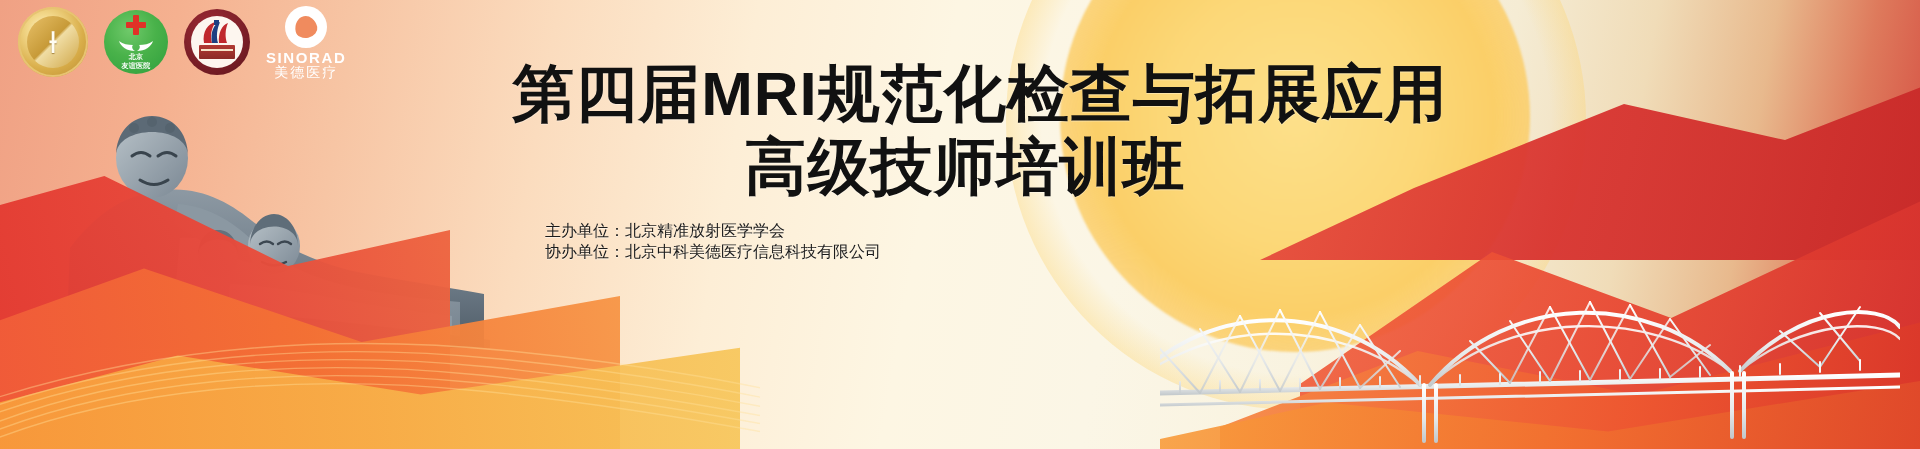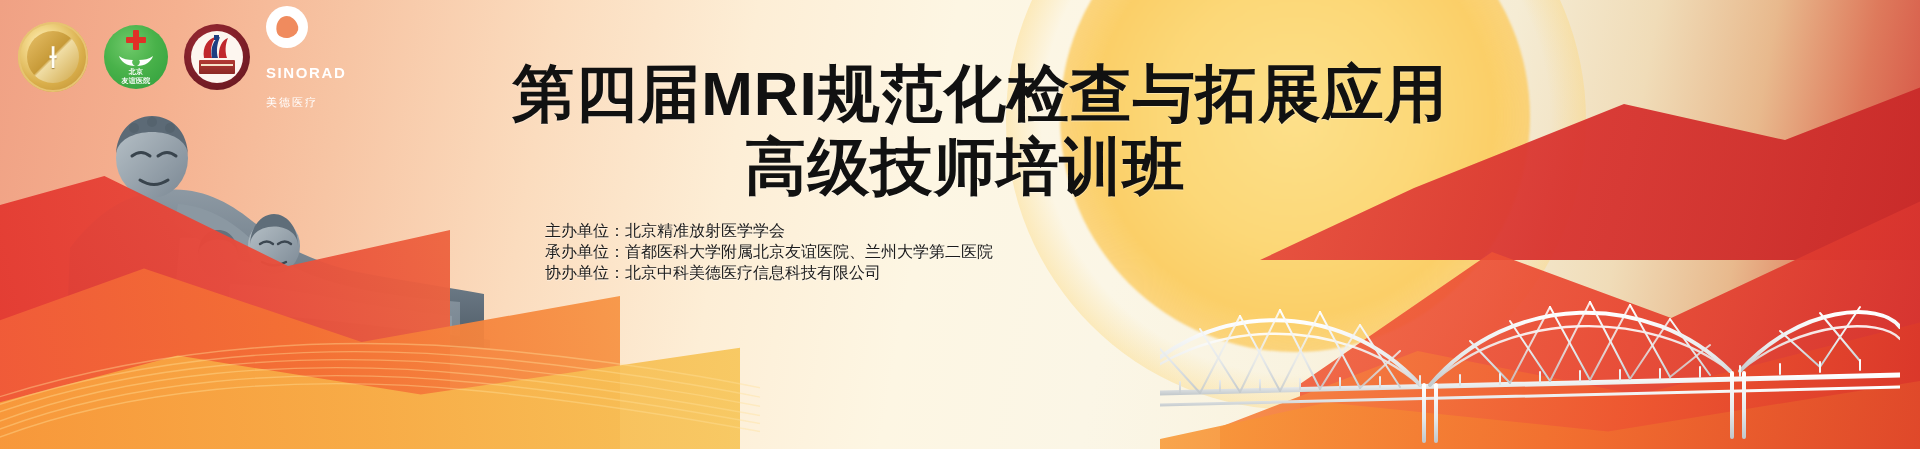--- a/index.html
+++ b/index.html
@@ -97,27 +97,27 @@
   .logo3{width:66px;height:66px;border-radius:50%;
     background:radial-gradient(circle at 40% 30%,#9e2a34 0%,#7d1f28 55%,#5e151c 100%);
     display:flex;align-items:center;justify-content:center;}
   .logo3 .in{width:52px;height:52px;border-radius:50%;background:#fdf6ef;
     display:flex;flex-direction:column;align-items:center;justify-content:flex-start;padding-top:4px;box-sizing:border-box;}
   .logo3 .swoosh{width:34px;height:24px;}
   .logo3 .gate{width:36px;height:14px;background:linear-gradient(#b23a33,#8c2a26);
     border-radius:1px;margin-top:1px;position:relative;}
   .logo3 .gate:after{content:"";position:absolute;left:2px;right:2px;top:4px;height:2px;background:#f6e3c8;}
 
-  .logo4{display:flex;flex-direction:column;gap:17px;}
+  .logo4{display:flex;flex-direction:column;align-items:center;gap:2px;}
   .logo4 .eye{width:42px;height:42px;border-radius:50%;background:#fff;
     display:flex;align-items:center;justify-content:center;}
   .logo4 .eye .lens{width:22px;height:22px;border-radius:50% 50% 50% 50%/60% 60% 40% 40%;
     background:#f08b5e;transform:rotate(-12deg);}
   .logo4 .nm{color:#fff;font-size:15px;font-weight:bold;letter-spacing:1.6px;line-height:15px;}
-  .logo4 .cn{color:#fff;font-size:11px;letter-spacing:2px;line-height:10px;}
+  .logo4 .cn{color:#fff;font-size:14px;letter-spacing:2px;line-height:10px;}
 
   
   .title-block{position:absolute;left:0;right:0;top:58px;text-align:center;z-index:11;}
   .title1,.title2{
     color:#111;font-weight:bold;letter-spacing:1px;
     font-family:"Liberation Sans","DejaVu Sans",sans-serif;
     text-shadow:0 1px 0 rgba(255,255,255,.35);
   }
   .title1{font-size:62px;line-height:72px;margin-left:40px;}
   .title2{font-size:62px;line-height:74px;margin-left:10px;}
@@ -319,20 +319,17 @@
   <div class="title-block">
     <div class="title1">第四届MRI规范化检查与拓展应用</div>
     <div class="title2">高级技师培训班</div>
   </div>
 
   <div class="info">
     <div class="line">
       <span>主办单位：</span><span>北京精准放射医学学会</span>
     </div>
     <div class="line">
-      <span>承办单位：</span><span>首都医科大学附属北京友谊医院、兰州大学第二医院</span>
-    </div>
-    <div class="line">
       <span>协办单位：</span><span>北京中科美德医疗信息科技有限公司</span>
     </div>
   </div>
 
 </div>
 
 </body></html>

